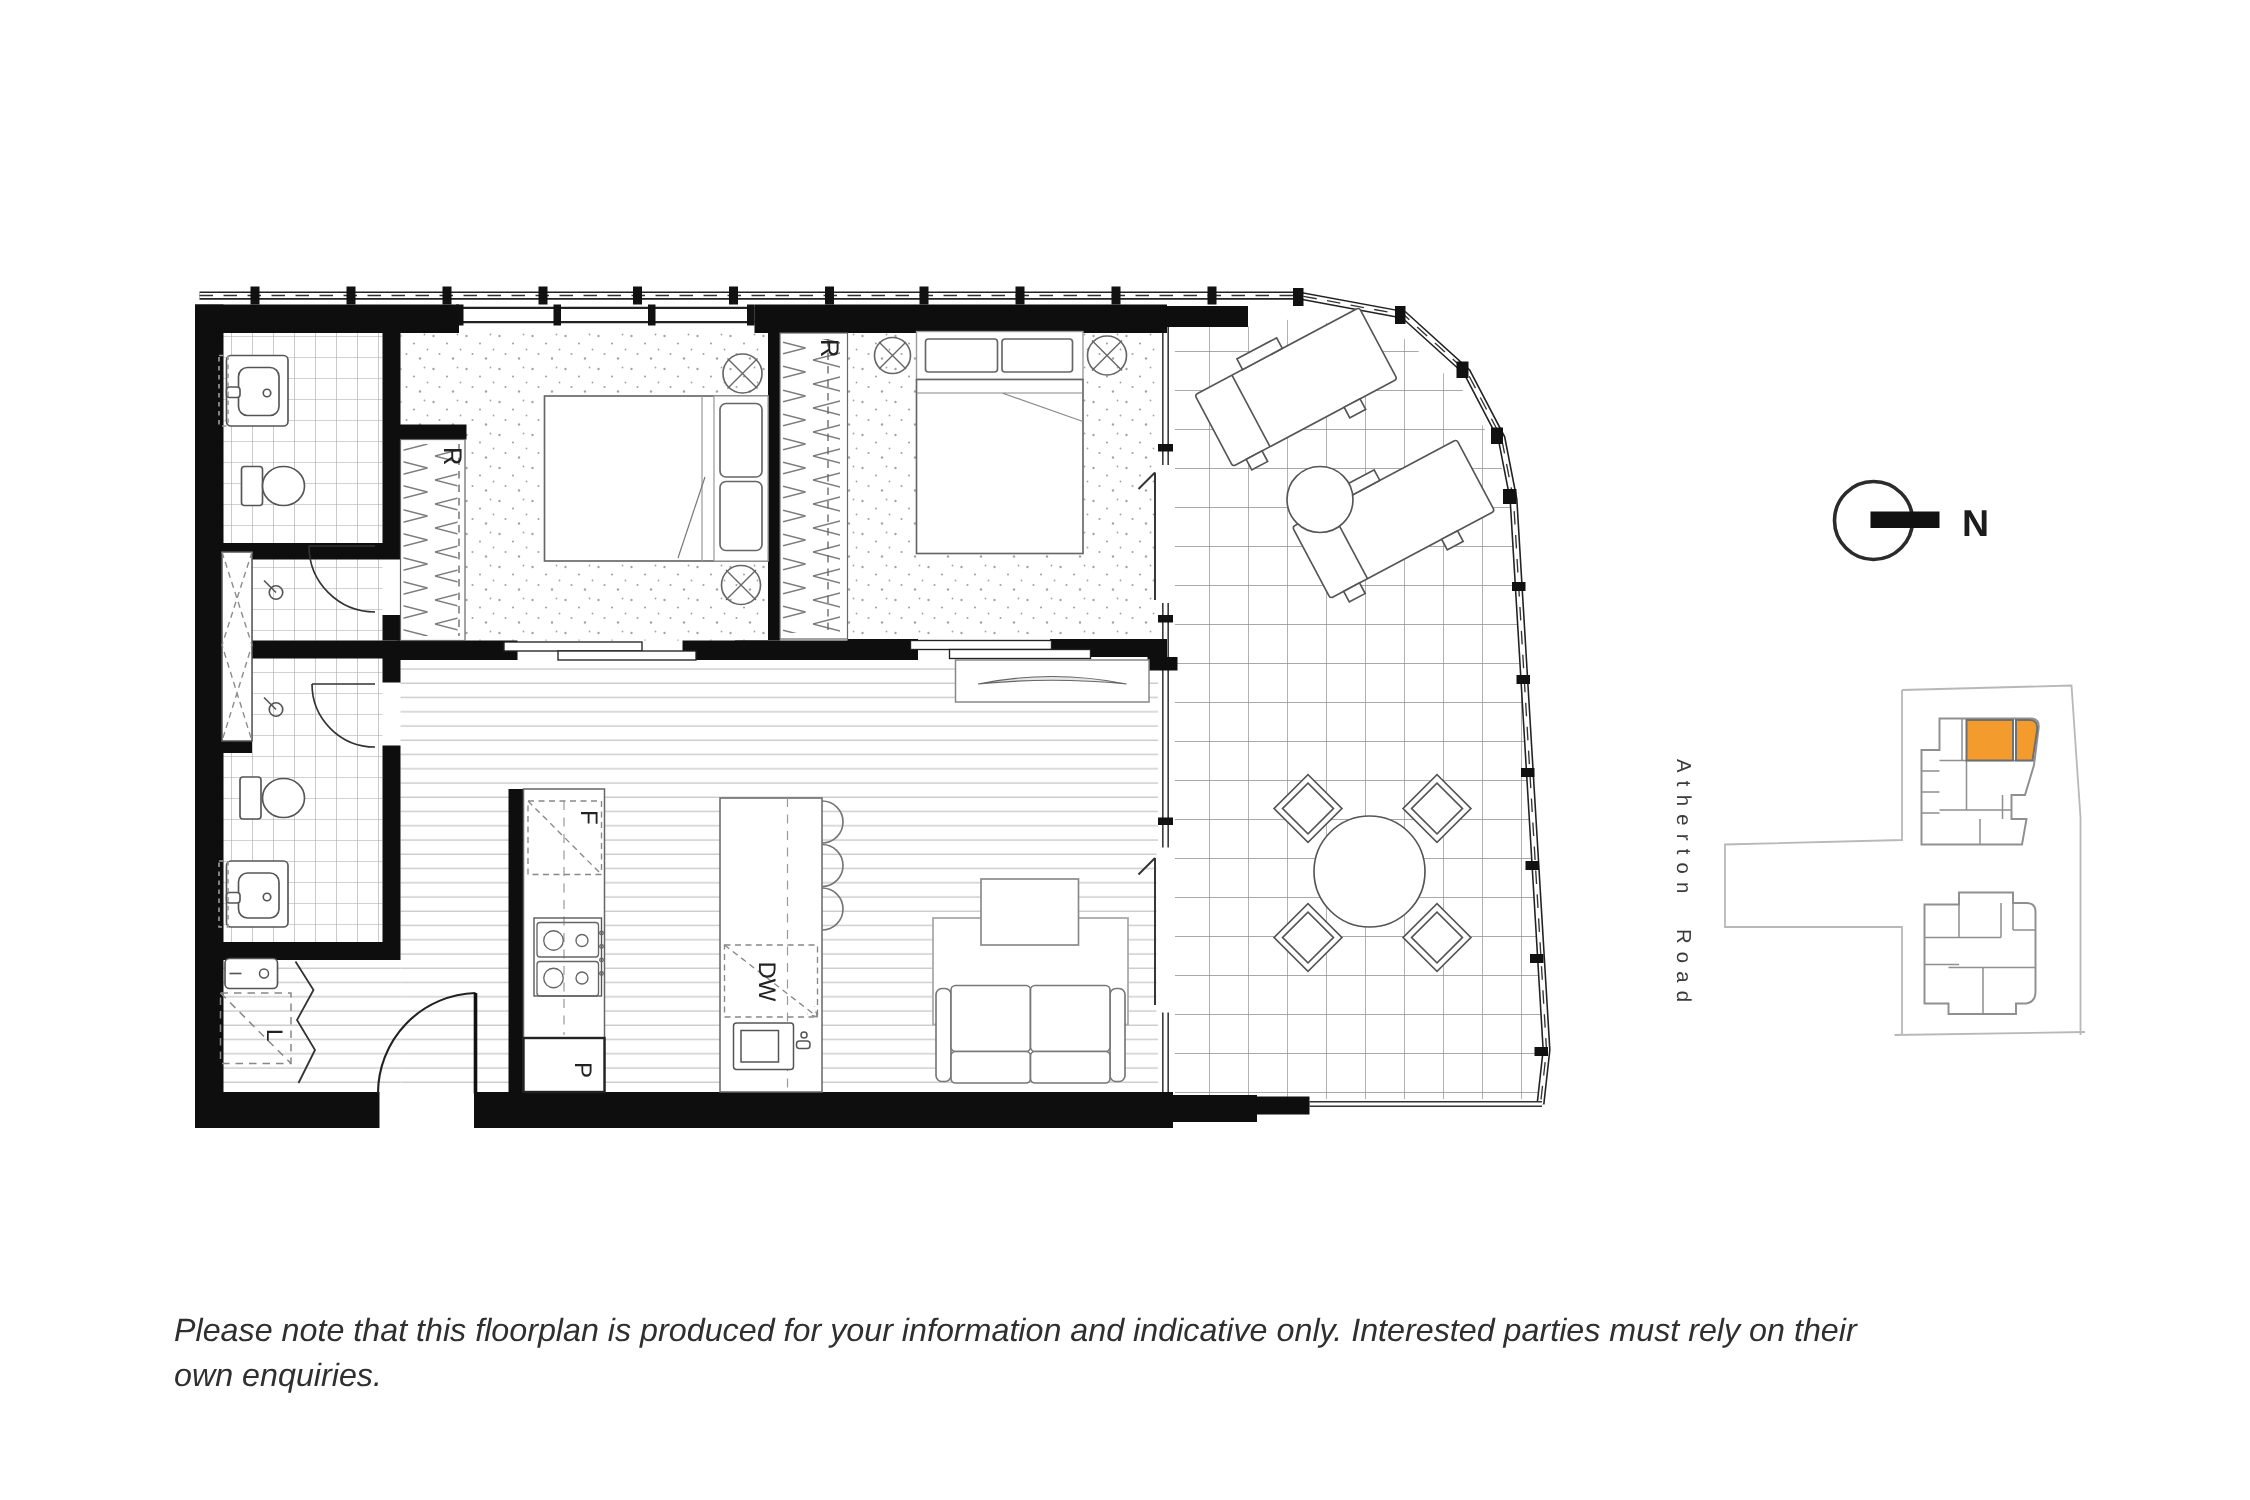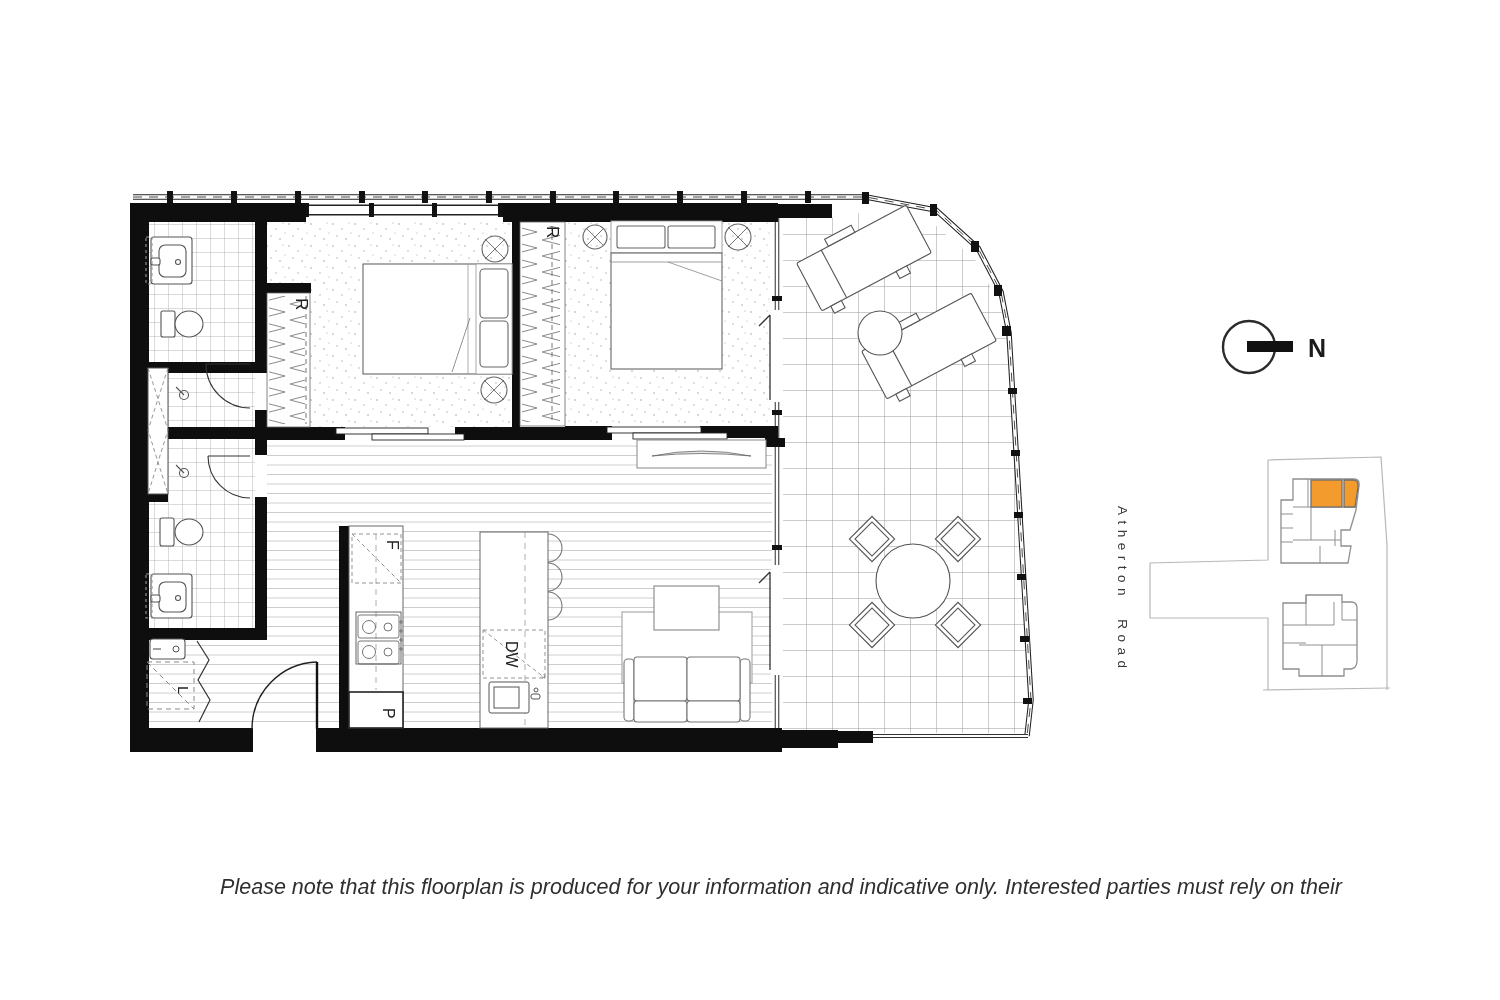--- a/index.html
+++ b/index.html
@@ -2,21 +2,21 @@
 <html><head>
 <meta charset="utf-8">
 <style>
   html,body{margin:0;padding:0;background:#fff;}
   .page{position:relative;width:1500px;height:1000px;background:#ffffff;overflow:hidden;
         font-family:"Liberation Sans",sans-serif;}
   .plan-svg{position:absolute;left:0;top:0;}
   .disclaimer{position:absolute;left:116px;top:872px;width:1330px;
       font-family:"Liberation Sans",sans-serif;font-style:italic;
       font-size:21.5px;line-height:30px;color:#2f2f2f;}
-  .disclaimer span{display:block;text-align:center;}
+  .disclaimer span{display:block;}
   svg text{font-family:"Liberation Sans",sans-serif;}
 </style>
 </head>
 <body>
 
 <div class="page">
 
 <svg class="plan-svg" width="1500" height="1000" viewBox="0 0 1500 1000">
   <defs>
     <pattern id="tileS" width="14" height="14" patternUnits="userSpaceOnUse">
@@ -386,15 +386,16 @@
     <g fill="#fff" stroke="#8f8f8f" stroke-width="1.3">
       <path d="M1283,603 L1283,669 L1299,669 L1299,676 L1344,676 L1344,669 L1351,669 Q1357,668 1357,661 L1357,608 Q1357,602 1351,602 L1342,602 L1342,595 L1306,595 L1306,603 Z"></path>
       <path d="M1283,625 H1306 M1306,595 V625 M1283,643 H1306 M1306,625 H1334 M1334,602 V625 M1299,645 H1357 M1322,645 V676 M1342,620 H1357 M1342,602 V620" fill="none" stroke-width="1"></path>
     </g>
     <text x="1118" y="506" transform="rotate(90 1118 506)" font-size="13.5" letter-spacing="5.5" word-spacing="9" fill="#3a3a3a">Atherton Road</text>
   </g>
 </svg>
 
 <div class="disclaimer">
   <span>Please note that this floorplan is produced for your information and indicative only. Interested parties must rely on their</span>
+  <span>own enquiries.</span>
 </div>
 
 </div>
 
 </body></html>

